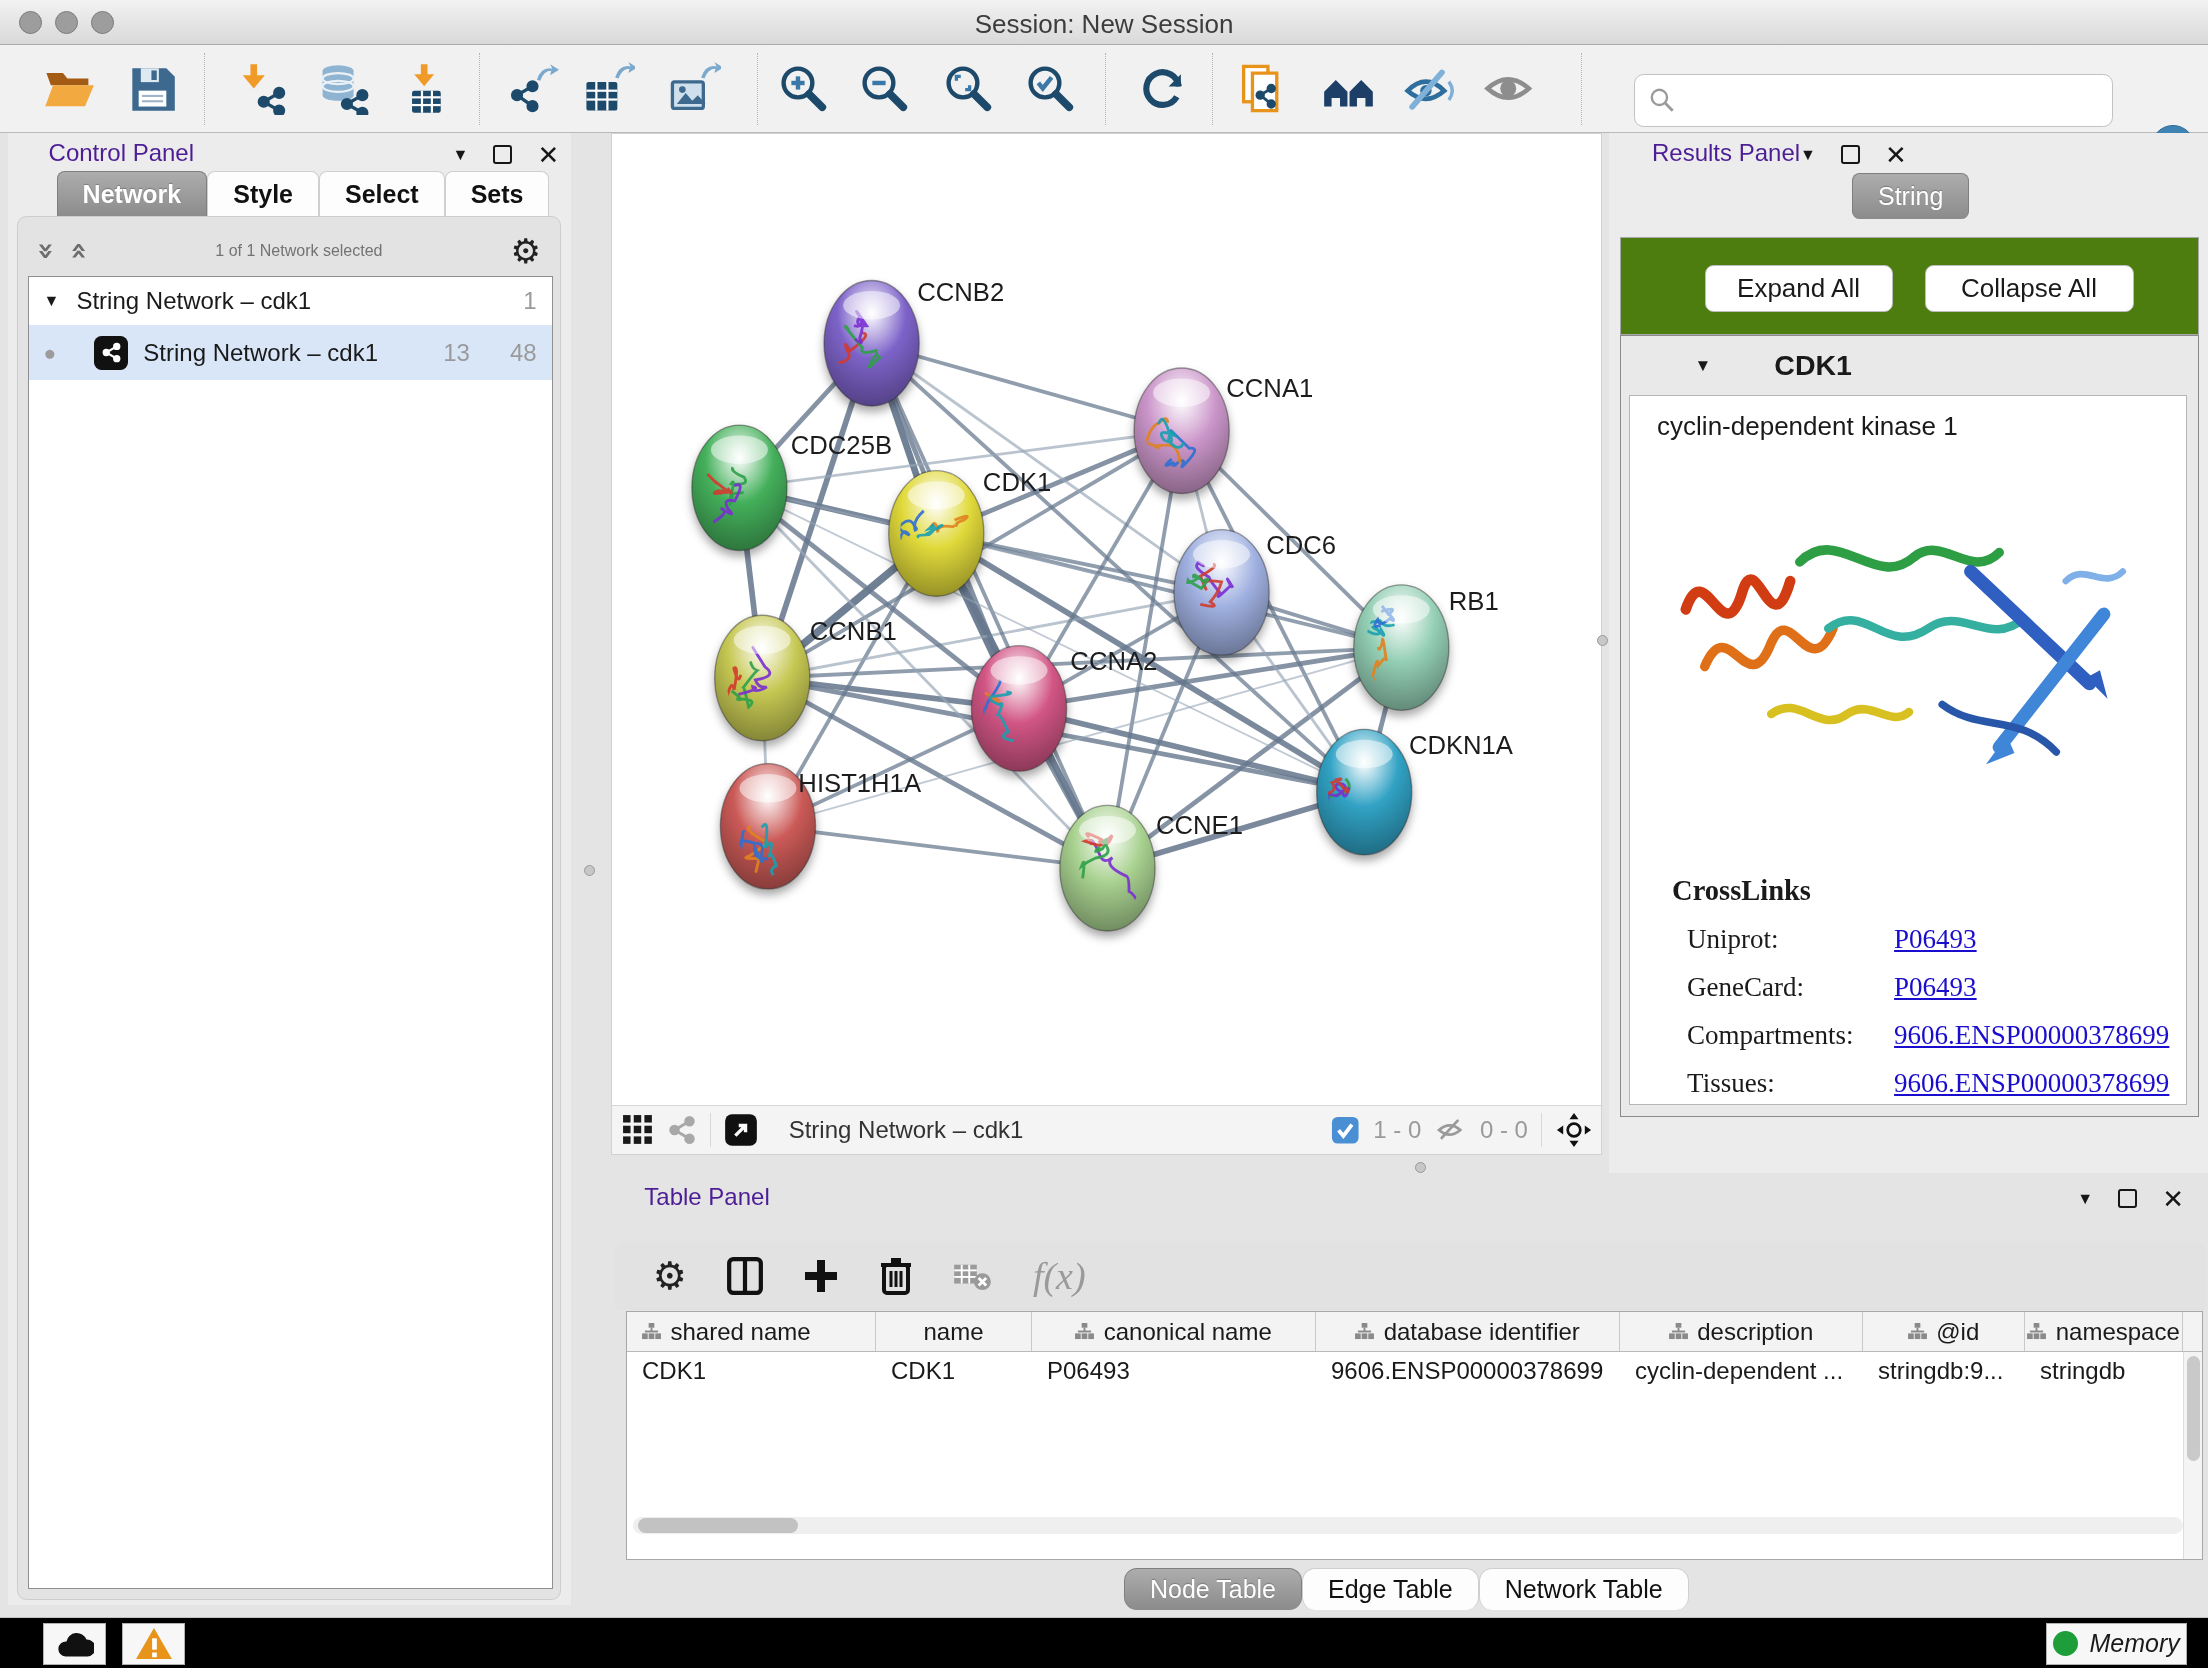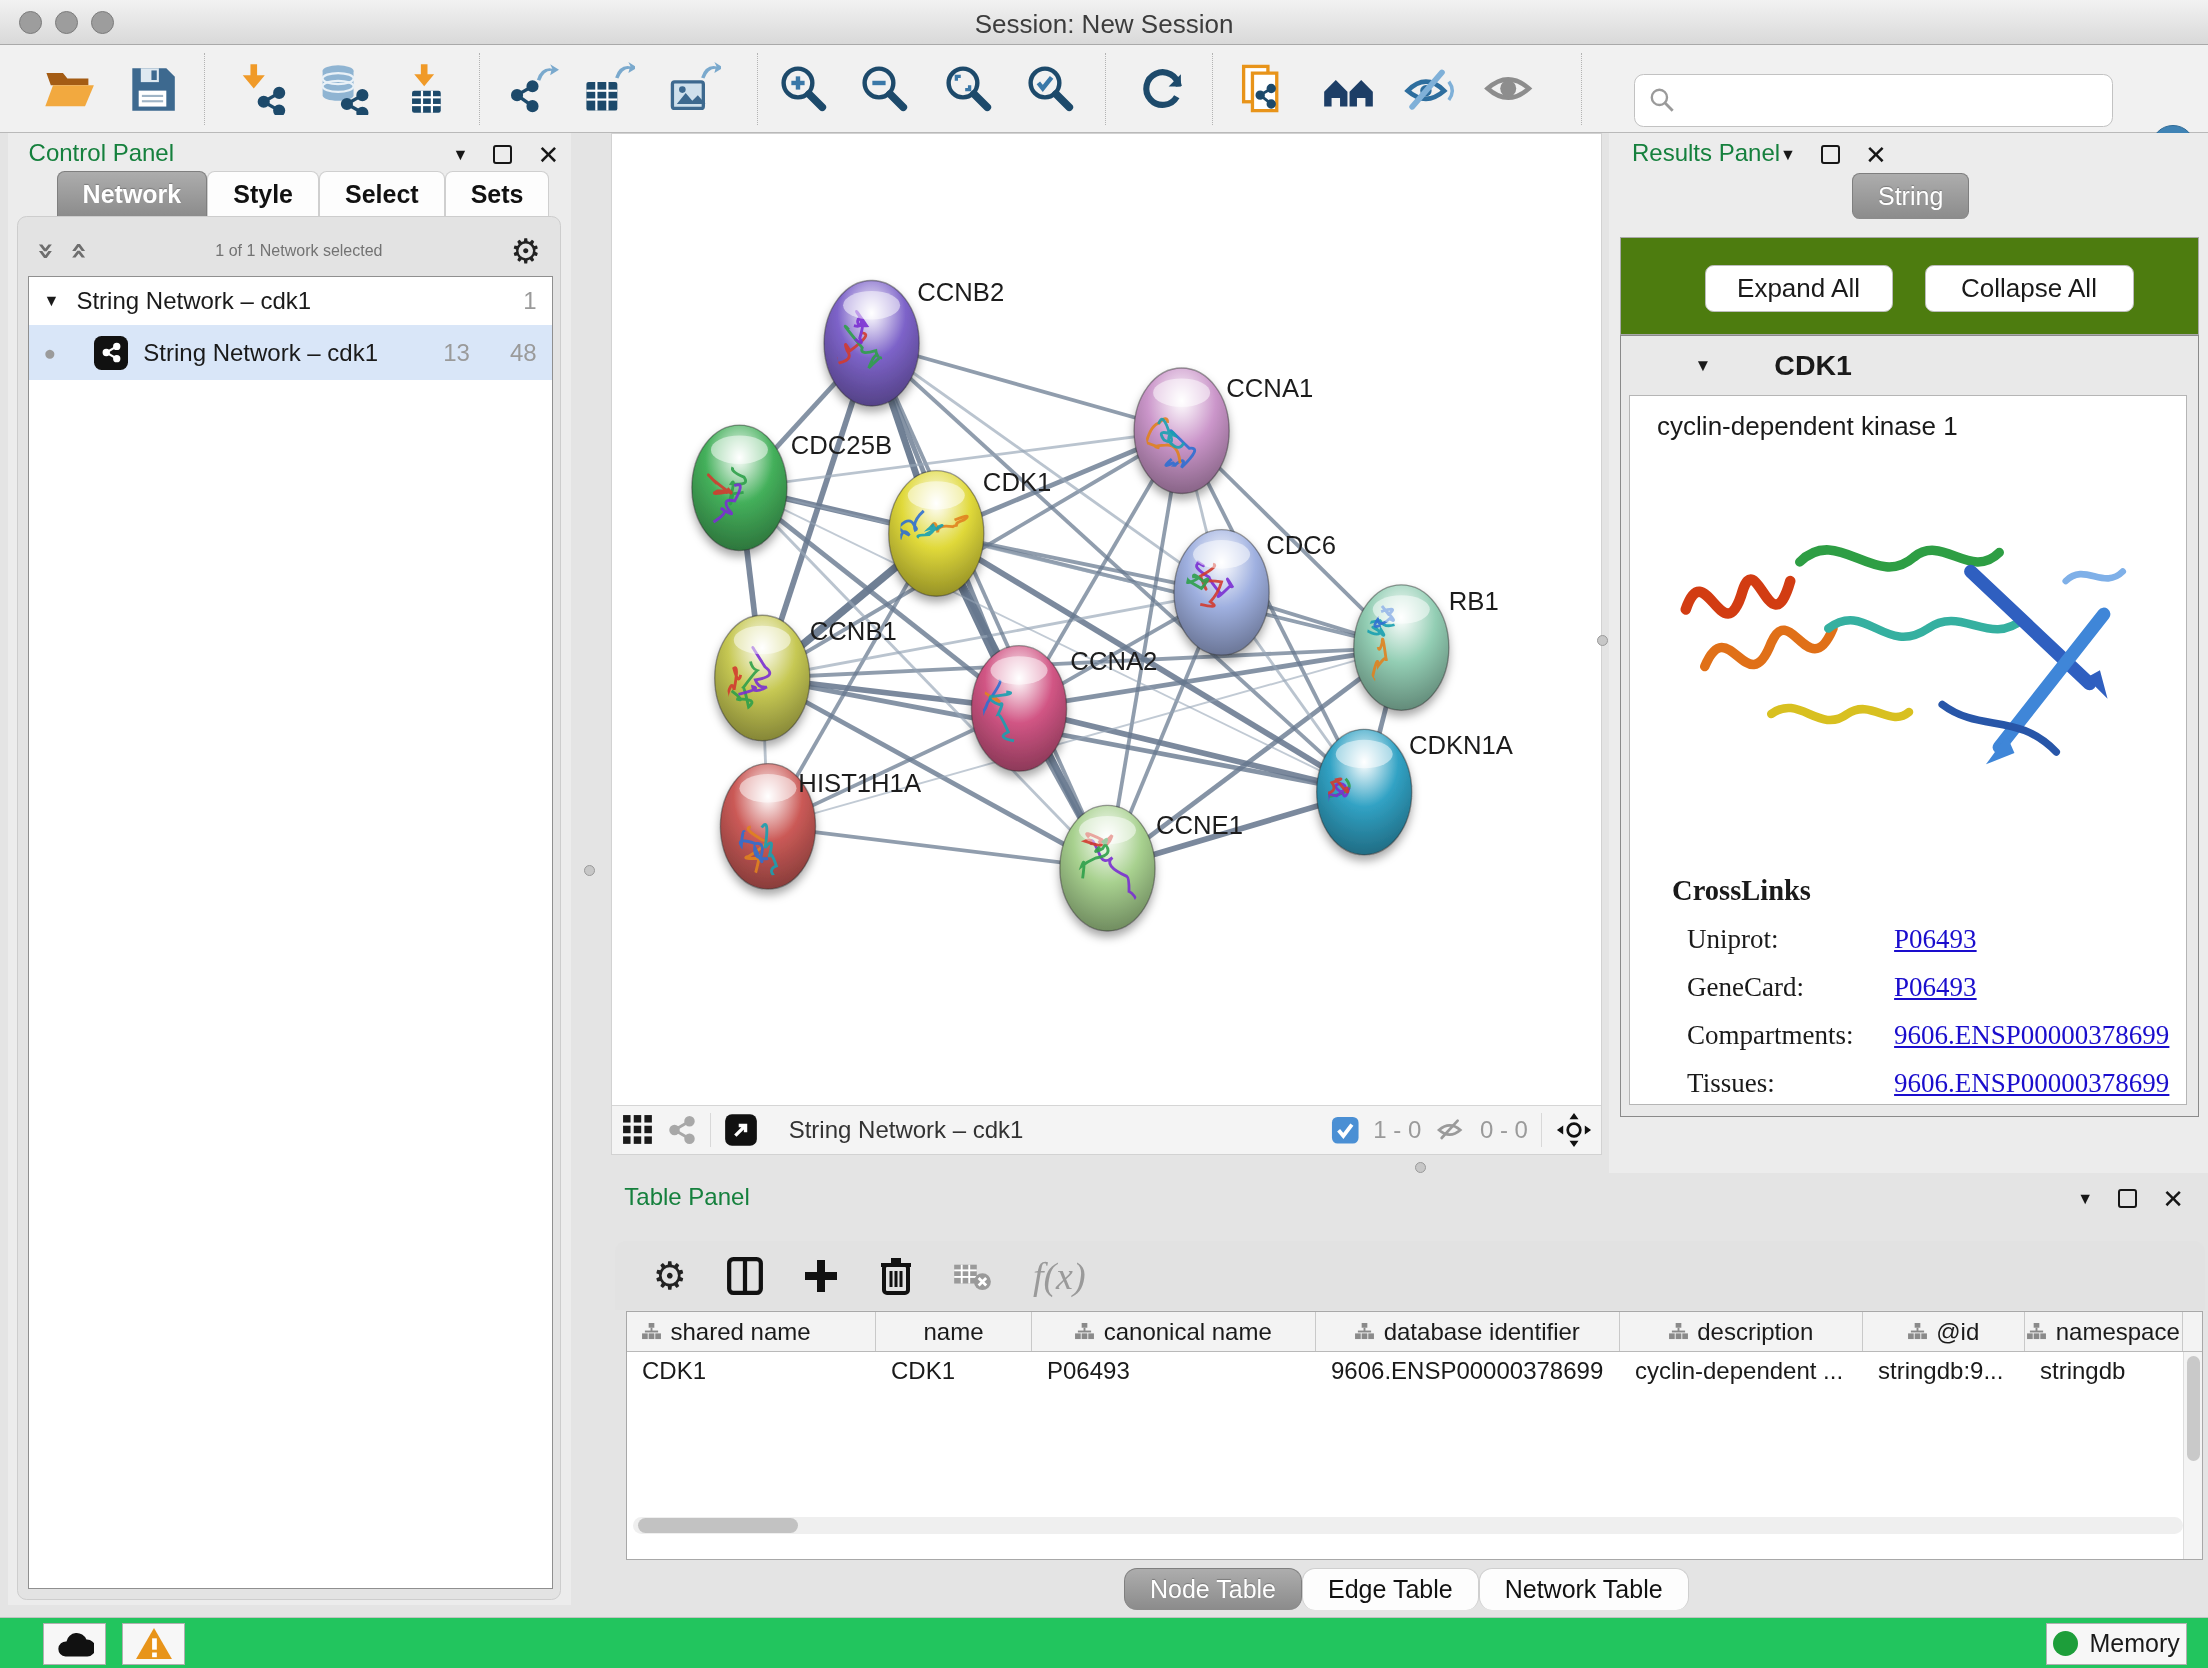--- a/index.html
+++ b/index.html
@@ -22,21 +22,21 @@
   .tsep { position:absolute; top:7.6px; height:72px; border-left:1.9px dotted #b3b3b3; }
   #search-field { position:absolute; left:1634px; top:28.5px; width:479px; height:53px;
     background:#ffffff; border:1.9px solid #c2c2c2; border-radius:9.5px; display:flex; align-items:center; padding:0 13.3px; }
   #search-field input { flex:1; border:none; outline:none; font-size:25px; background:transparent;
     font-family:"Liberation Sans","DejaVu Sans",sans-serif; }
   #help-btn { position:absolute; left:2151px; top:80px; width:44px; height:44px; border-radius:50%;
     background:#3f83b5; color:#fff; font-size:28.5px; font-weight:bold; display:flex; align-items:center;
     justify-content:center; border:1.9px solid #2e6a96; }
 
   
-  .panel-title { font-size:24px; color:#15803d; }
+  .panel-title { font-size:24px; color:#4c1d95;margin-left:20px; }
   .pctrl { display:flex; align-items:center; gap:25px; }
   .pc-collapse { font-size:16px; color:#161616; }
   .pc-float { width:19px; height:19px; border:2.9px solid #161616; border-radius:2.9px; }
   .pc-close { font-size:26px; font-weight:bold; color:#161616; font-family:"DejaVu Sans",sans-serif; }
 
   .tab { height:46px; background:#fdfdfd; border:1px solid #cfcfcf; border-bottom:none;
     border-radius:7.6px 7.6px 0 0; display:flex; align-items:center; justify-content:center;
     font-size:25px; color:#111; padding:0 25px; }
   .tab.active { background:linear-gradient(#adadad,#8b8b8b); color:#fff; border-color:#7f7f7f;
     text-shadow:0 -1px 1px rgba(0,0,0,0.25); }
@@ -111,22 +111,22 @@
   #nt-hscroll { position:absolute; left:5.7px; bottom:25px; width:1550px; height:17px;
     background:#efefef; border-radius:8.6px; }
   #nt-hthumb { position:absolute; left:5.7px; top:1px; width:160px; height:15px; background:#c2c2c2; border-radius:7.6px; }
   #nt-vscroll { position:absolute; right:0; top:40px; width:19px; height:208px; background:#f4f4f4;
     border-left:1px solid #ddd; }
   #nt-vthumb { position:absolute; left:2.9px; top:3.8px; width:13.3px; height:105px; background:#c9c9c9; border-radius:6.7px; }
   #tp-tabs { position:absolute; left:513px; top:395px; display:flex; }
   #tp-tabs .tab { border-radius:13px; height:42px; }
 
   
-  #status-bar { position:absolute; left:0; top:1617px; width:2208px; height:51px; background:#22c55e;
-    border-top:1px solid #c2c2c2; }
+  #status-bar { position:absolute; left:0; top:1617px; width:2208px; height:51px; background:#000000;
+    border-top:1px solid #c2c2c2;font-style:italic; }
   .sb-btn { position:absolute; top:4.8px; width:63px; height:42px; background:#f7f7f7;
     border:1.9px solid #b0b0b0; display:flex; align-items:center; justify-content:center; }
   #memory-btn { position:absolute; right:21px; top:4.8px; width:141px; height:42px; background:#f7f7f7;
     border:1.9px solid #b0b0b0; display:flex; align-items:center; justify-content:center; gap:11.4px; font-size:25px; }
   #memory-dot { width:25px; height:25px; border-radius:50%; background:#1d9e3a; }
 
   .split-dot { position:absolute; width:11.4px; height:11.4px; border-radius:50%;
     background:#c7c7c7; border:1px solid #9a9a9a; }
 </style>
 </head>

